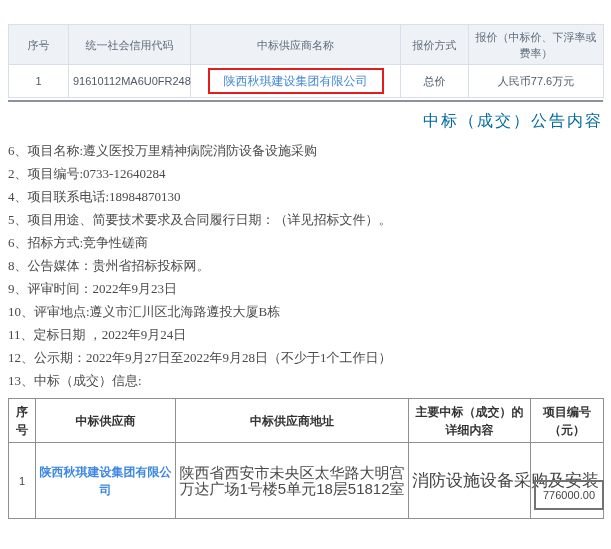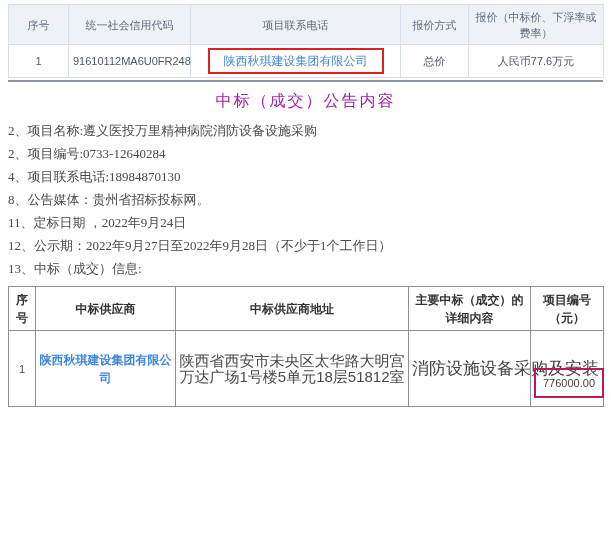--- a/index.html
+++ b/index.html
@@ -2,21 +2,21 @@
 <html><head>
 <meta charset="utf-8">
 <style>
   * { margin:0; padding:0; box-sizing:border-box; }
   html,body { background:#ffffff; }
   body {
     width:611px; height:549px;
     font-family:"Liberation Sans", sans-serif;
     color:#333; overflow:hidden;
   }
-  .wrapper { width:611px; height:549px; padding:4px 8px 0 8px; background:#fff; }
+  .wrapper { width:611px; height:549px; padding:24px 8px 0 8px; background:#fff; }
 
   
   table.top-table {
     width:595px; border-collapse:collapse; table-layout:fixed;
     font-size:12px; color:#4e5a68;
   }
   table.top-table th, table.top-table td {
     border:1px solid #d7e0ea; text-align:center; vertical-align:middle;
     padding:3px 4px; line-height:16px;
   }
@@ -27,22 +27,22 @@
   table.top-table td { height:30px; font-size:11px; }
   .supplier-link-top {
     display:inline-block; color:#4288d6; font-size:12px;
     border:2px solid #e21d1d; padding:3px 14px;
   }
   .thick-divider { width:595px; height:2px; background:#8b939e; margin-top:2px; }
 
   
   .page-title {
     font-family:"Liberation Serif", serif;
-    font-size:16px; font-weight:normal; color:#a21caf;
-    text-align:center; letter-spacing:2px;
+    font-size:16px; font-weight:normal; color:#0369a1;
+    text-align:right; letter-spacing:2px;
     margin:9px 0 7px 0;
   }
 
   
   .items { font-family:"Liberation Serif", serif; font-size:13px; color:#4a4a4a; }
   .items .item { line-height:23px; height:23px; white-space:nowrap; overflow:hidden; }
 
   
   table.bottom-table {
     width:595px; border-collapse:collapse; table-layout:fixed;
@@ -56,42 +56,42 @@
     line-height:18px;
   }
   table.bottom-table td { height:76px; text-align:center; }
   td.cell-address { text-align:left; font-size:15px; line-height:15px; color:#4a4a4a; }
   td.cell-content { text-align:left; white-space:nowrap; font-size:17px;font-family:Liberation Serif, serif; }
   .supplier-link-bottom {
     color:#3d87e2; font-weight:bold; font-size:12px; line-height:18px;
     display:inline-block; cursor:pointer;
   }
   .amount-redbox {
-    display:inline-block; border:2px solid #be185d; padding:5px 7px;
+    display:inline-block; border:2px solid #737373; padding:5px 7px;
     color:#444; font-size:11px;margin-top:28px;
   }
 </style>
 </head>
 <body>
 
 <div class="wrapper">
 
   <table class="top-table">
     <colgroup>
       <col style="width:60px">
         <col style="width:122px">
         <col style="width:210px">
       <col style="width:68px">
         <col style="width:135px">
     </colgroup>
     <thead>
       <tr>
         <th>序号</th>
         <th>统一社会信用代码</th>
-        <th>项目联系电话</th>
+        <th>中标供应商名称</th>
         <th>报价方式</th>
         <th>报价（中标价、下浮率或费率）</th>
       </tr>
     </thead>
     <tbody>
       <tr>
         <td>1</td>
         <td>91610112MA6U0FR248</td>
         <td>
           <span class="supplier-link-top">陕西秋琪建设集团有限公司</span>
@@ -99,24 +99,28 @@
         <td>总价</td>
         <td>人民币77.6万元</td>
       </tr>
     </tbody>
   </table>
   <div class="thick-divider"></div>
 
   <div class="page-title">中标（成交）公告内容</div>
 
   <div class="items">
-    <div class="item">2、项目名称:遵义医投万里精神病院消防设备设施采购</div>
+    <div class="item">6、项目名称:遵义医投万里精神病院消防设备设施采购</div>
     <div class="item">2、项目编号:0733-12640284</div>
     <div class="item">4、项目联系电话:18984870130</div>
+    <div class="item">5、项目用途、简要技术要求及合同履行日期：（详见招标文件）。</div>
+    <div class="item">6、招标方式:竞争性磋商</div>
     <div class="item">8、公告媒体：贵州省招标投标网。</div>
+    <div class="item">9、评审时间：2022年9月23日</div>
+    <div class="item">10、评审地点:遵义市汇川区北海路遵投大厦B栋</div>
     <div class="item">11、定标日期 ，2022年9月24日</div>
     <div class="item">12、公示期：2022年9月27日至2022年9月28日（不少于1个工作日）</div>
     <div class="item">13、中标（成交）信息:</div>
   </div>
 
   <table class="bottom-table">
     <colgroup>
       <col style="width:27px">
         <col style="width:140px">
         <col style="width:233px">

